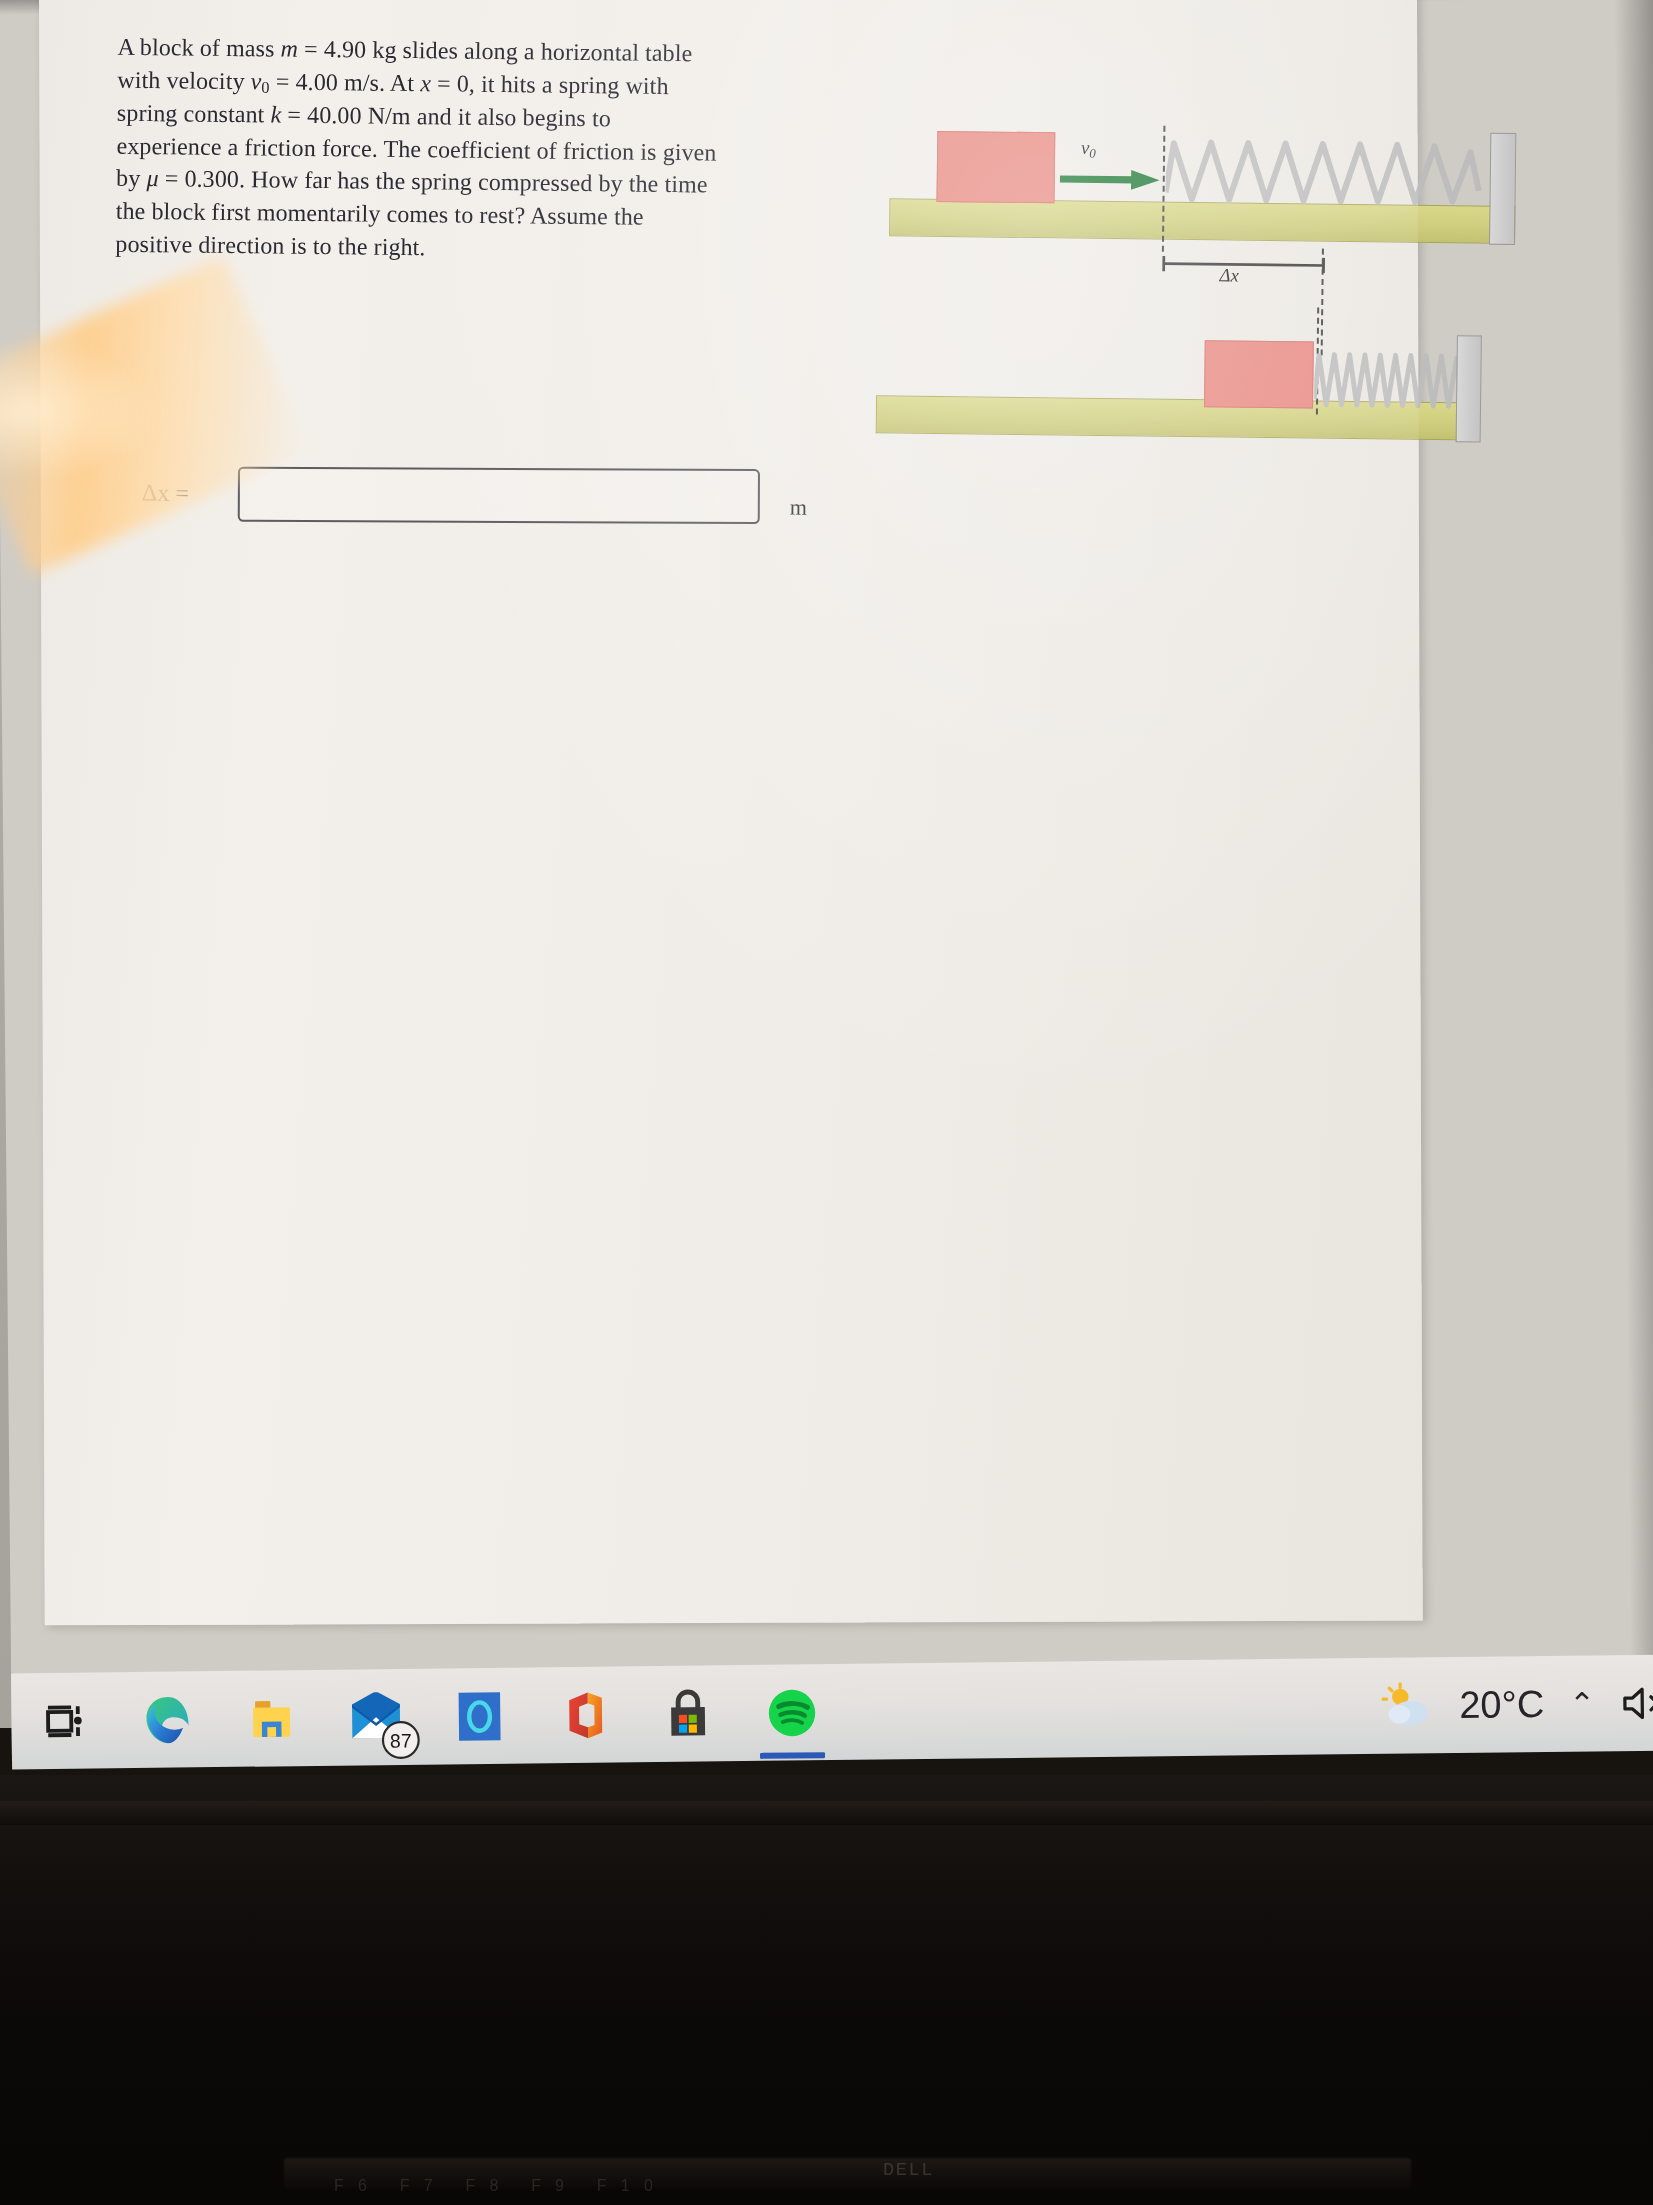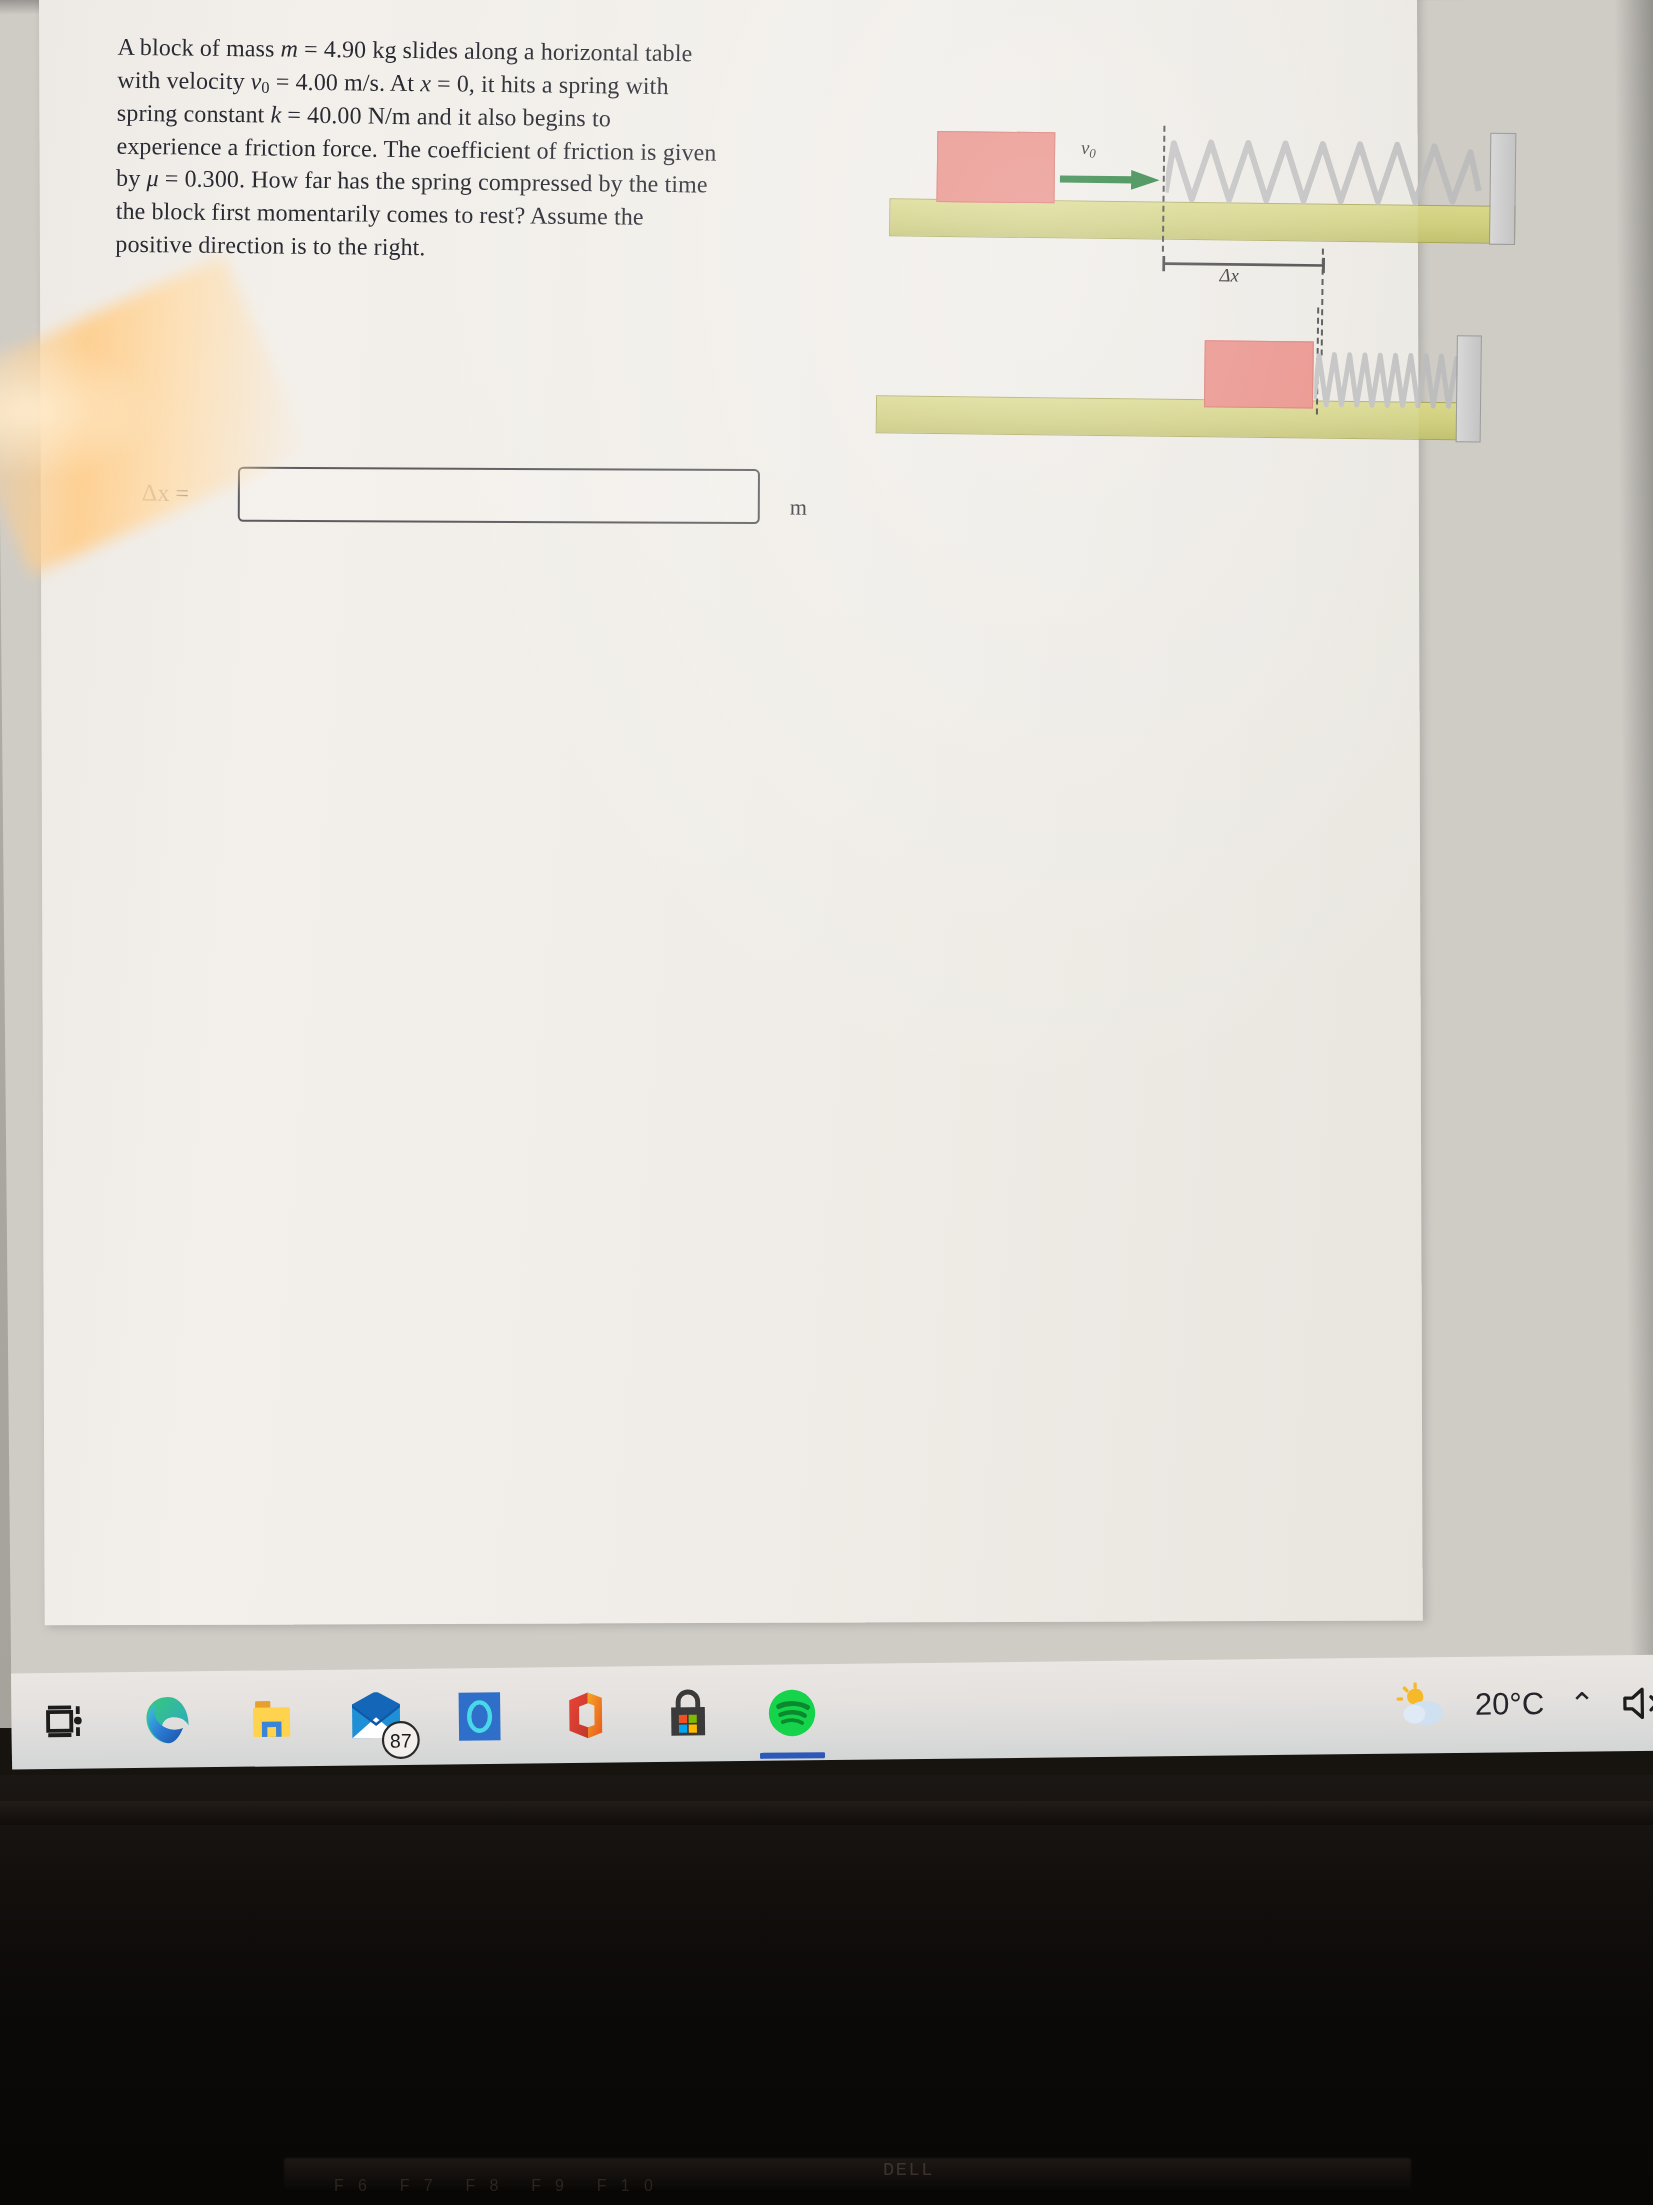--- a/index.html
+++ b/index.html
@@ -113,21 +113,21 @@
     width:104px; height:96px; display:flex; align-items:center; justify-content:center;
     position:relative;
   }
   .tb-item.active::after{
     content:""; position:absolute; left:19.7px; bottom:2.2px; width:65px; height:6px;
     background:#2c59b8; border-radius:1.1px;
   }
   .tray {
     position:absolute; right:15.3px; top:0; height:96px; display:flex; align-items:center; gap:25px;
   }
-  .temp { font-family:"Liberation Sans",sans-serif; font-size:31px; color:#24242a; }
+  .temp { font-family:"Liberation Sans",sans-serif; font-size:38px; color:#24242a; }
   .chev { font-family:"Liberation Sans",sans-serif; font-size:31px; color:#24242a; }
 
   
   .chassis {
     position:absolute; left:0; top:1775px; width:1654px; height:432px;
     background:linear-gradient(180deg,#1b1714 0%,#120f0d 26%,#0b0908 58%,#080706 100%);
   }
   .hinge-bar {
     position:absolute; left:0; top:26px; width:1654px; height:24px;
     background:linear-gradient(180deg,#221d19,#0f0c0a);

